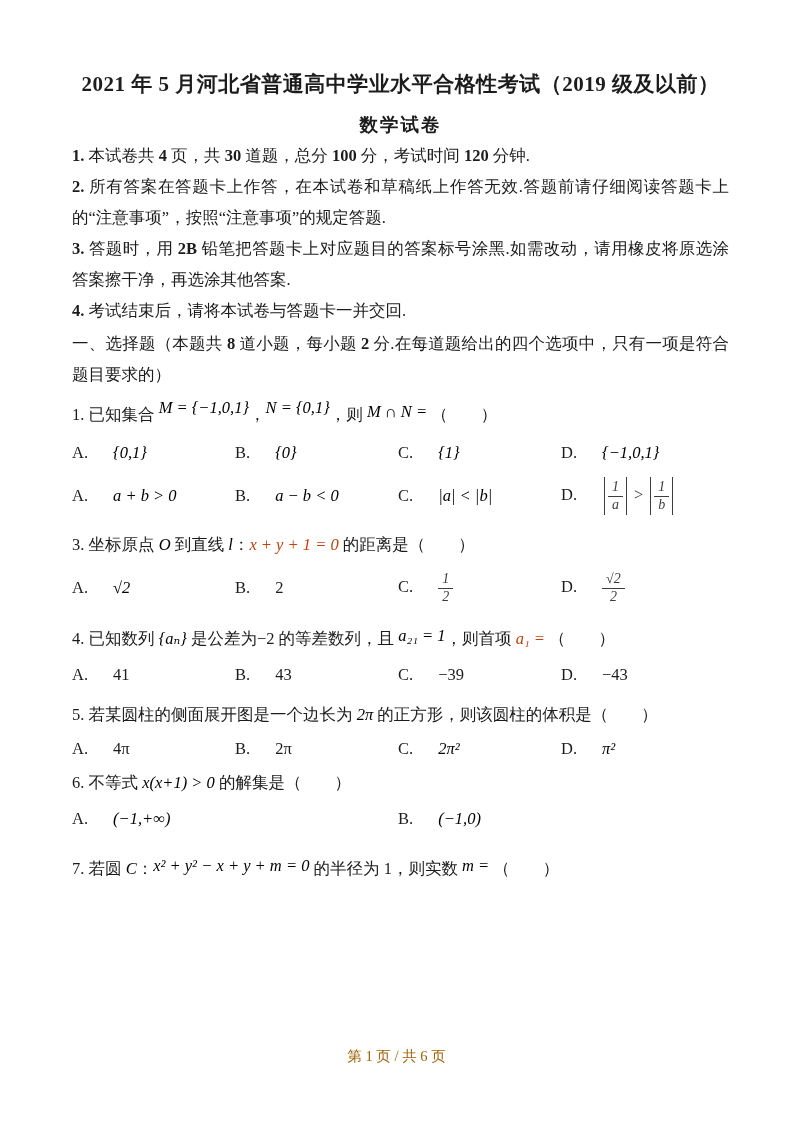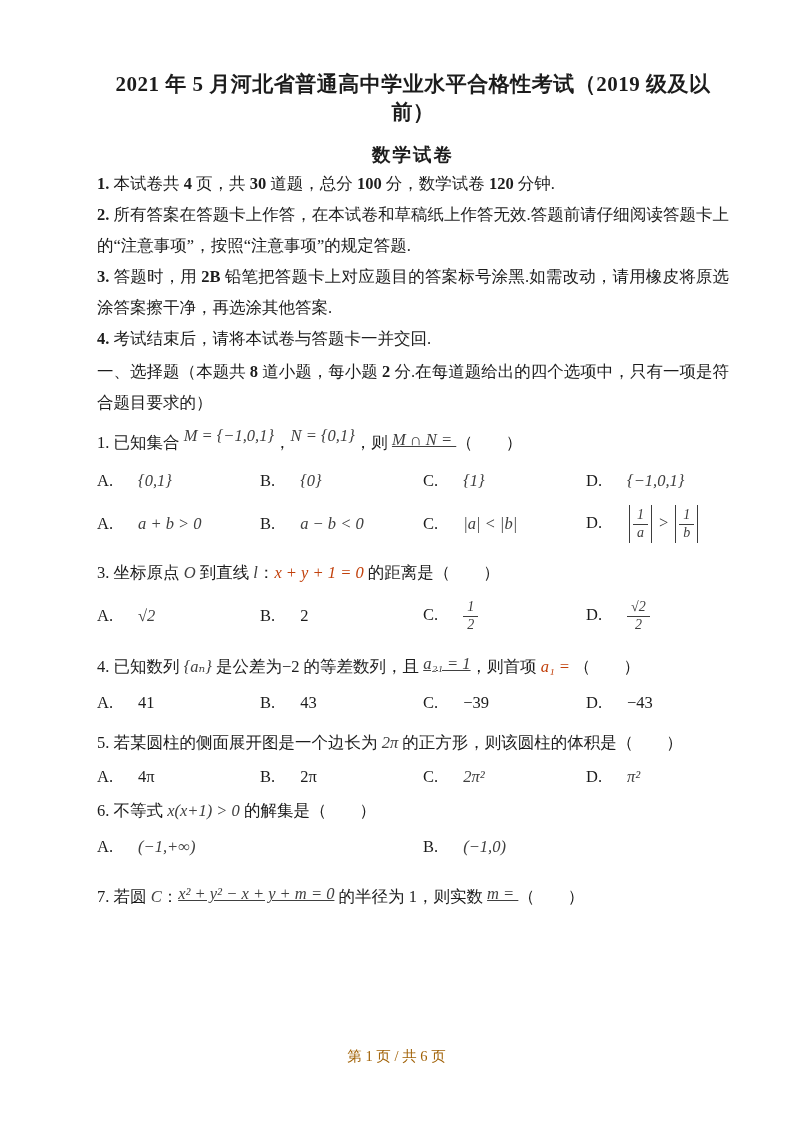--- a/index.html
+++ b/index.html
@@ -1,66 +1,66 @@
 <!DOCTYPE html>
 <html><head>
 <meta charset="utf-8">
 <style>
   html,body{margin:0;padding:0;background:#ffffff;}
   body{width:793px;height:1122px;overflow:hidden;
        font-family:"Liberation Serif","DejaVu Serif",serif;
        color:#1c1c1c;font-size:16.5px;}
   .page{position:relative;box-sizing:border-box;width:793px;height:1122px;
-        padding:70px 64px 0 97px;background:#ffffff;}
+        padding:70px 64px 0 72px;background:#ffffff;}
   h1.title{margin:0;font-size:21px;font-weight:700;text-align:center;
            line-height:28px;letter-spacing:.5px;}
   h2.subtitle{margin:16px 0 0;font-size:18.5px;font-weight:700;text-align:center;
-              line-height:26px;letter-spacing:2px;}
+              line-height:26px;letter-spacing:2px;font-family:Liberation Mono, monospace;}
   .notice-heading{margin-top:12px;line-height:30px;}
   p.line{margin:0;line-height:31px;text-align:justify;}
   p.section{margin:2px 0 0;line-height:31px;text-align:justify;}
   .stem{margin:0;line-height:34px;}
   .q1 .stem{margin-top:8px;} .q2 .stem{margin-top:8px;} .q3 .stem{margin-top:8px;}
   .q4 .stem{margin-top:10px;} .q5 .stem{margin-top:6px;} .q6 .stem{}
   .q7 .stem{margin-top:16px;}
   .opt-row{display:grid;grid-template-columns:163px 163px 163px 164px;
            align-items:center;line-height:34px;margin-top:4px;min-height:34px;}
   .opt-row.tall{min-height:48px;margin-top:2px;}
   .opt-row.two{grid-template-columns:326px 327px;margin-top:2px;}
   .opt{white-space:nowrap;}
   .opt-label{display:inline-block;}
   .opt-body{margin-left:25px;}
   
   .b{font-weight:700;}
   .m{font-family:"Liberation Serif","DejaVu Serif",serif;font-style:italic;
-     color:#404040;}
+     color:#000000;}
   .light{color:#c2410c;}
   .raise{position:relative;top:-7px;}
-  .raise2{position:relative;top:-3px;text-decoration:underline;}
+  .raise2{position:relative;top:-3px;}
   
   .frac{display:inline-block;vertical-align:middle;text-align:center;
         font-style:italic;color:#3d3d3d;font-size:14px;line-height:1.2;}
   .fnum{display:block;border-bottom:1px solid #3d3d3d;padding:0 4px;}
   .fden{display:block;padding:0 4px;}
   .abs{display:inline-block;border-left:1.5px solid #3d3d3d;
        border-right:1.5px solid #3d3d3d;padding:1px 3px;margin:0 2px;
        vertical-align:middle;}
   .op{margin:0 4px;font-style:italic;color:#3d3d3d;}
   .footer{position:absolute;bottom:56px;left:0;width:100%;text-align:center;
           font-size:14.5px;color:#a16207;}
 </style>
 </head>
 <body>
 
 <div class="page">
 
   <h1 class="title">2021 年 5 月河北省普通高中学业水平合格性考试（2019 级及以前）</h1>
   <h2 class="subtitle">数学试卷</h2>
 
-  <p class="line"><span class="b">1. </span><span>本试卷共 </span><span class="b">4</span><span> 页，共 </span><span class="b">30</span><span> 道题，总分 </span><span class="b">100</span><span> 分，数学试卷 </span><span class="b">120</span><span> 分钟.</span></p>
+  <p class="line"><span class="b">1. </span><span>本试卷共 </span><span class="b">4</span><span> 页，共 </span><span class="b">30</span><span> 道题，总分 </span><span class="b">100</span><span> 分，考试时间 </span><span class="b">120</span><span> 分钟.</span></p>
   <p class="line"><span class="b">2. </span><span>所有答案在答题卡上作答，在本试卷和草稿纸上作答无效.答题前请仔细阅读答题卡上的“注意事项”，按照“注意事项”的规定答题.</span></p>
   <p class="line"><span class="b">3. </span><span>答题时，用 </span><span class="b">2B</span><span> 铅笔把答题卡上对应题目的答案标号涂黑.如需改动，请用橡皮将原选涂答案擦干净，再选涂其他答案.</span></p>
   <p class="line"><span class="b">4. </span><span>考试结束后，请将本试卷与答题卡一并交回.</span></p>
 
   <p class="section"><span>一、选择题（本题共 </span><span class="b">8</span><span> 道小题，每小题 </span><span class="b">2</span><span> 分.在每道题给出的四个选项中，只有一项是符合题目要求的）</span></p>
 
   <div class="question q1">
     <p class="stem"><span>1. 已知集合 </span><span class="m raise">M = {−1,0,1}</span><span>，</span><span class="m raise">N = {0,1}</span><span>，则 </span><span class="m raise2">M ∩ N = </span><span>（　　）</span></p>
     <div class="opt-row">
       <div class="opt"><span class="opt-label">A.</span><span class="opt-body"><span class="m">{0,1}</span></span></div>

